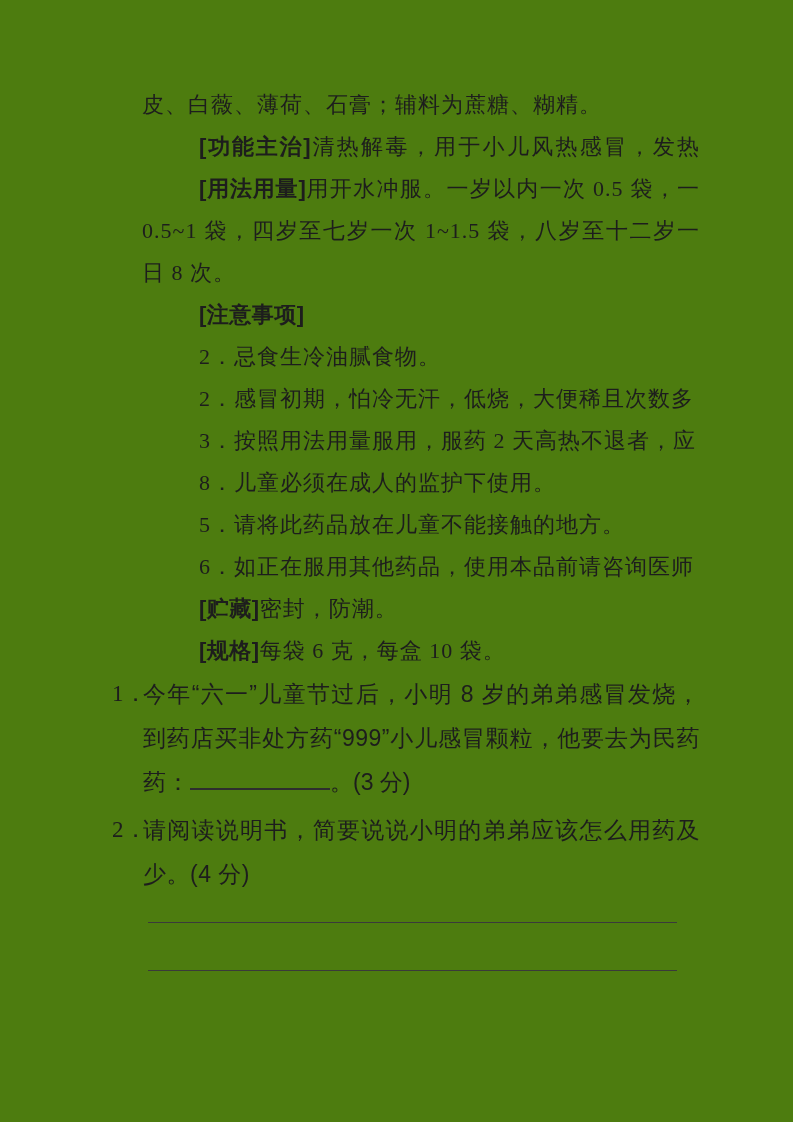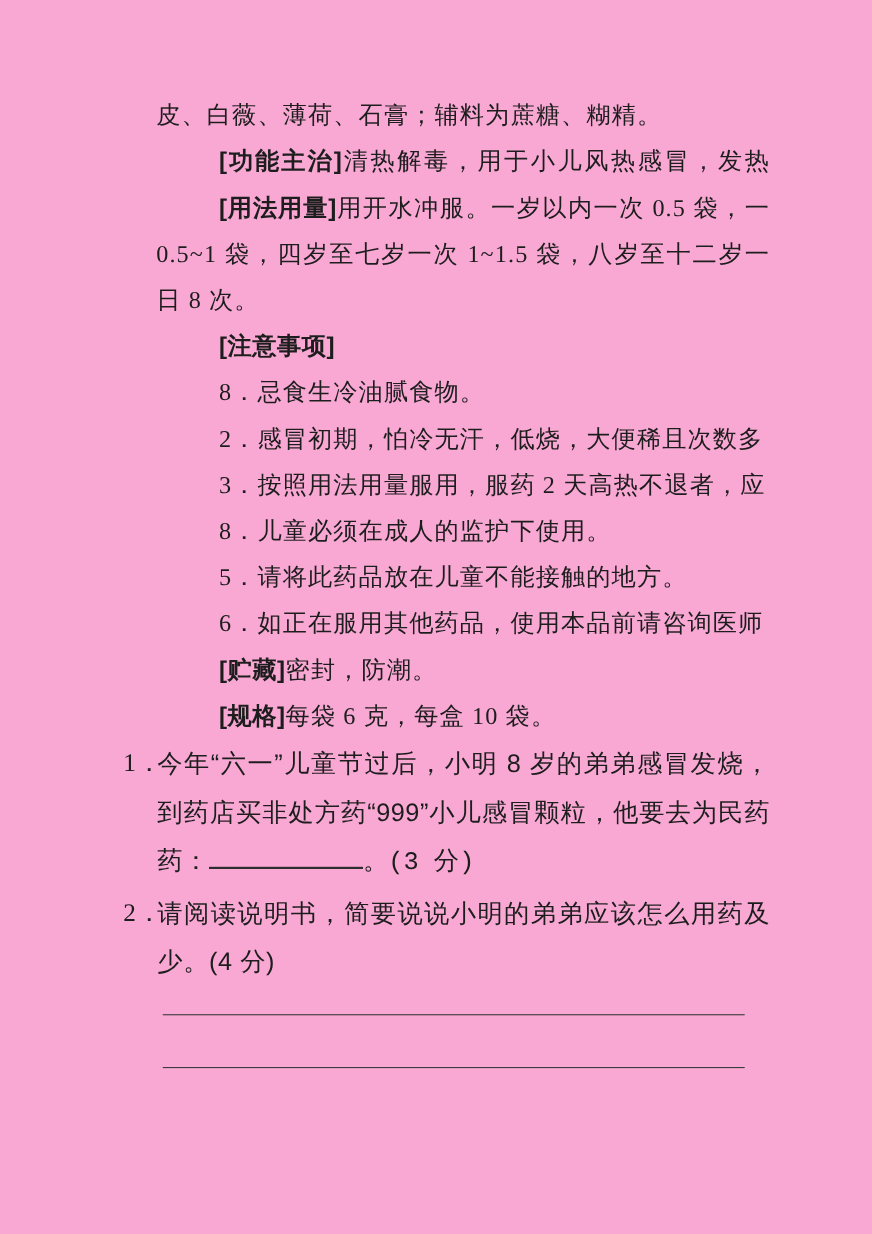--- a/index.html
+++ b/index.html
@@ -2,21 +2,21 @@
 <html><head>
 <meta charset="utf-8">
 <style>
   * { margin: 0; padding: 0; box-sizing: border-box; }
   html, body { background: #e8e8e8; }
   .page {
     position: relative;
     width: 793px;
     height: 1122px;
     margin: 0 auto;
-    background: #f9a8d4;
+    background: #4d7c0f;
     color: #1d1d1d;
     padding: 84px 93px 0 94px;
     overflow: hidden;
     font-family: "Liberation Serif", serif;
   }
   
   .leaflet .line {
     height: 42px;
     line-height: 42px;
     font-size: 22px;
@@ -53,21 +53,21 @@
     text-align-last: justify;
     text-justify: inter-character;
   }
   .q-num {
     position: absolute;
     left: 18px;
     top: 0;
     font-family: "Liberation Serif", serif;
   }
   .q2 { margin-top: 4px; }
-  .q-suffix { font-family: Liberation Mono, monospace; letter-spacing: 0; }
+  .q-suffix { font-family: Liberation Sans, sans-serif; letter-spacing: 0; }
   .blank {
     display: inline-block;
     width: 140px;
     height: 1px;
     border-bottom: 2px solid #2e2e2e;
     vertical-align: baseline;
   }
   
   .answer-line {
     height: 0;
@@ -90,21 +90,21 @@
 
 
     <div class="line indent fill"><span class="hd">[用法用量]</span><span class="txt">用开水冲服。一岁以内一次 0.5 袋，一岁至三岁一次</span></div>
 
     <div class="line fill"><span class="hd"></span><span class="txt">0.5~1 袋，四岁至七岁一次 1~1.5 袋，八岁至十二岁一次 2 袋，一</span></div>
 
     <div class="line"><span class="hd"></span><span class="txt">日 8 次。</span></div>
 
     <div class="line indent"><span class="hd">[注意事项]</span><span class="txt"></span></div>
 
-    <div class="line indent"><span class="hd"></span><span class="txt">8．忌食生冷油腻食物。</span></div>
+    <div class="line indent"><span class="hd"></span><span class="txt">2．忌食生冷油腻食物。</span></div>
 
     <div class="line indent"><span class="hd"></span><span class="txt">2．感冒初期，怕冷无汗，低烧，大便稀且次数多者慎用。</span></div>
 
     <div class="line indent"><span class="hd"></span><span class="txt">3．按照用法用量服用，服药 2 天高热不退者，应去医院就诊。</span></div>
 
     <div class="line indent"><span class="hd"></span><span class="txt">8．儿童必须在成人的监护下使用。</span></div>
 
     <div class="line indent"><span class="hd"></span><span class="txt">5．请将此药品放在儿童不能接触的地方。</span></div>
 
     <div class="line indent"><span class="hd"></span><span class="txt">6．如正在服用其他药品，使用本品前请咨询医师或药师。</span></div>

